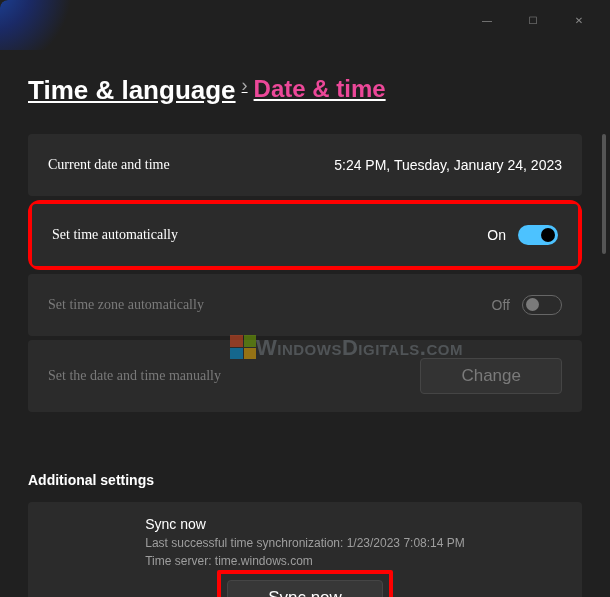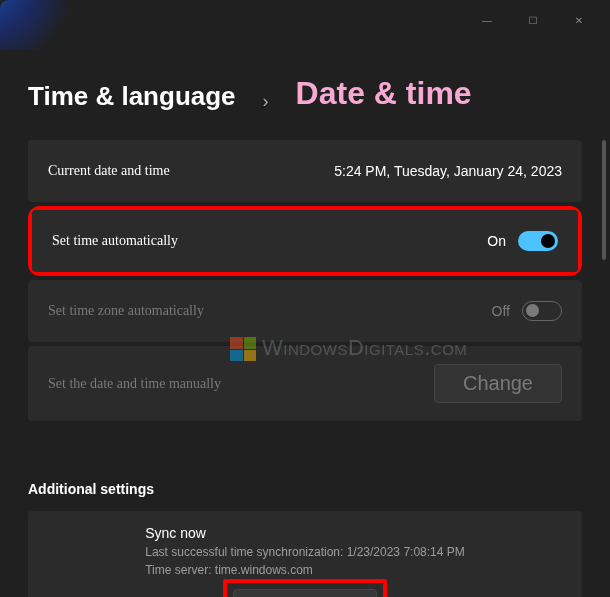--- a/index.html
+++ b/index.html
@@ -42,38 +42,39 @@
       height: 50px;
       background: radial-gradient(circle at -10px -10px, #1b4baf 0%, #1a2b6e 35%, transparent 70%);
       border-top-left-radius: 8px;
       opacity: 0.9;
     }
     .content {
       padding: 0 28px;
     }
     .breadcrumb {
       display: flex;
-      align-items: flex-end;
-      gap: 27px;
+      align-items: flex-start;
+      gap: 6px;
       margin-top: 35px;
       margin-bottom: 28px;
+      text-decoration: underline;
     }
     .breadcrumb .parent {
       font-size: 26px;
       font-weight: 600;
       color: #ffffff;
     }
     .breadcrumb .chevron {
       color: #aaa;
       font-size: 18px;
     }
     .breadcrumb .current {
-      font-size: 32px;
+      font-size: 24px;
       font-weight: 700;
-      color: #f9a8d4;
+      color: #ec4899;
     }
     .scroll-area {
       position: relative;
     }
     .scrollbar {
       position: absolute;
       right: -24px;
       top: 0;
       width: 4px;
       height: 120px;
@@ -143,23 +144,23 @@
       top: 2px;
       width: 13px;
       height: 13px;
       background: #7a7a7a;
       border-radius: 50%;
     }
     .btn {
       background: #373737;
       border: 1px solid #454545;
       color: #ffffff;
-      padding: 7px 28px;
+      padding: 7px 40px;
       border-radius: 4px;
-      font-size: 20px;
+      font-size: 17px;
       font-family: inherit;
       cursor: pointer;
     }
     .btn.disabled {
       color: #7a7a7a;
       background: #333;
     }
     .highlight-red {
       border: 4px solid #ff0000;
       border-radius: 12px;
@@ -201,26 +202,25 @@
     .sync-btn-wrap {
       border: 4px solid #ff0000;
       padding: 6px;
       border-radius: 2px;
     }
     .watermark {
       position: absolute;
       top: 335px;
       left: 230px;
       font-size: 22px;
-      font-weight: 400;
+      font-weight: 700;
       color: rgba(150,160,170,0.35);
       letter-spacing: 0.5px;
       display: flex;
-      align-items: flex-end;
-      gap: 6px;
+      align-items: flex-start;
       pointer-events: none;
       z-index: 50;
       font-variant: small-caps;
     }
     .watermark-icon {
       width: 26px;
       height: 24px;
       display: grid;
       grid-template-columns: 1fr 1fr;
       grid-template-rows: 1fr 1fr;

